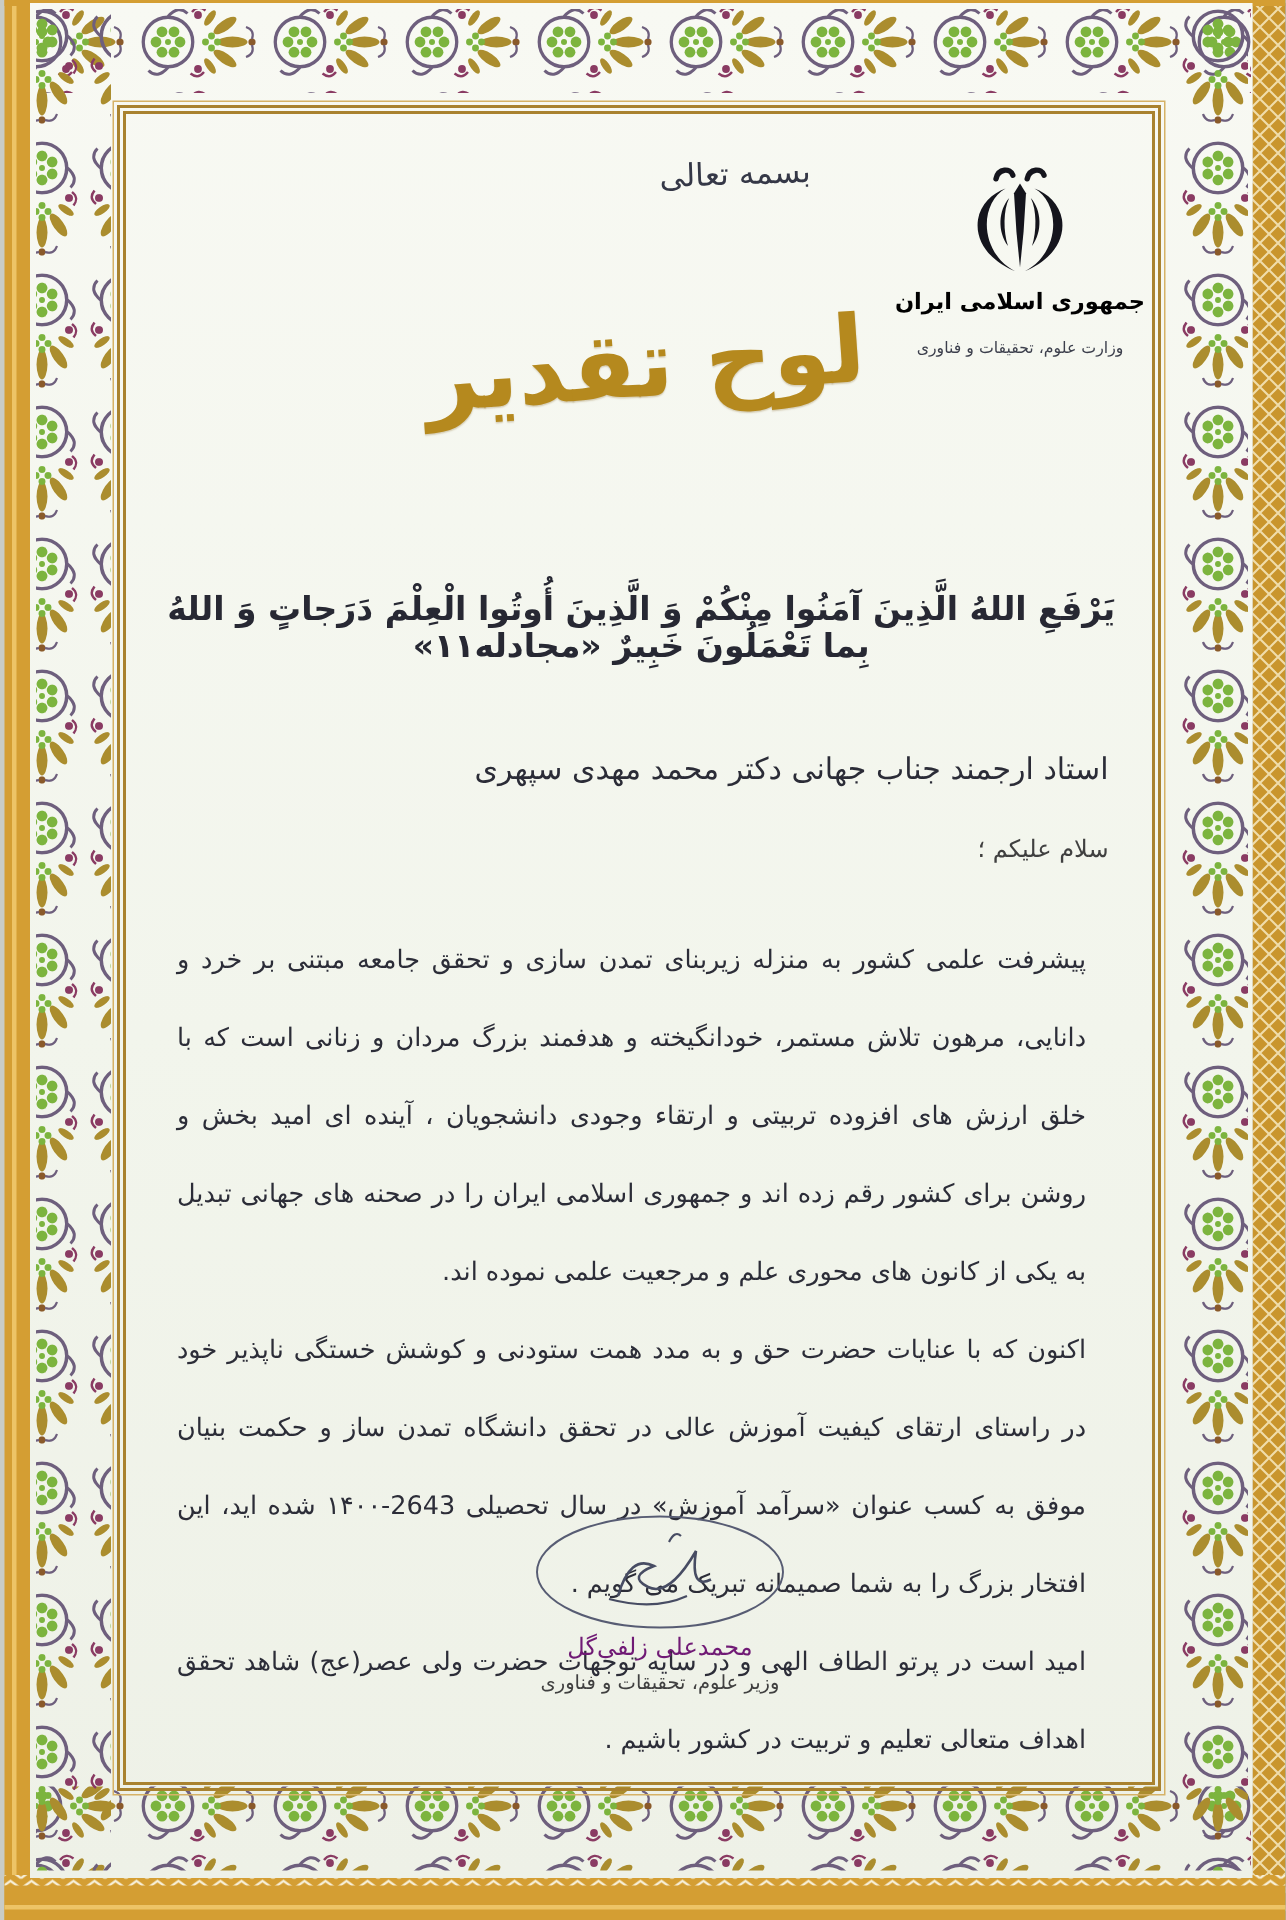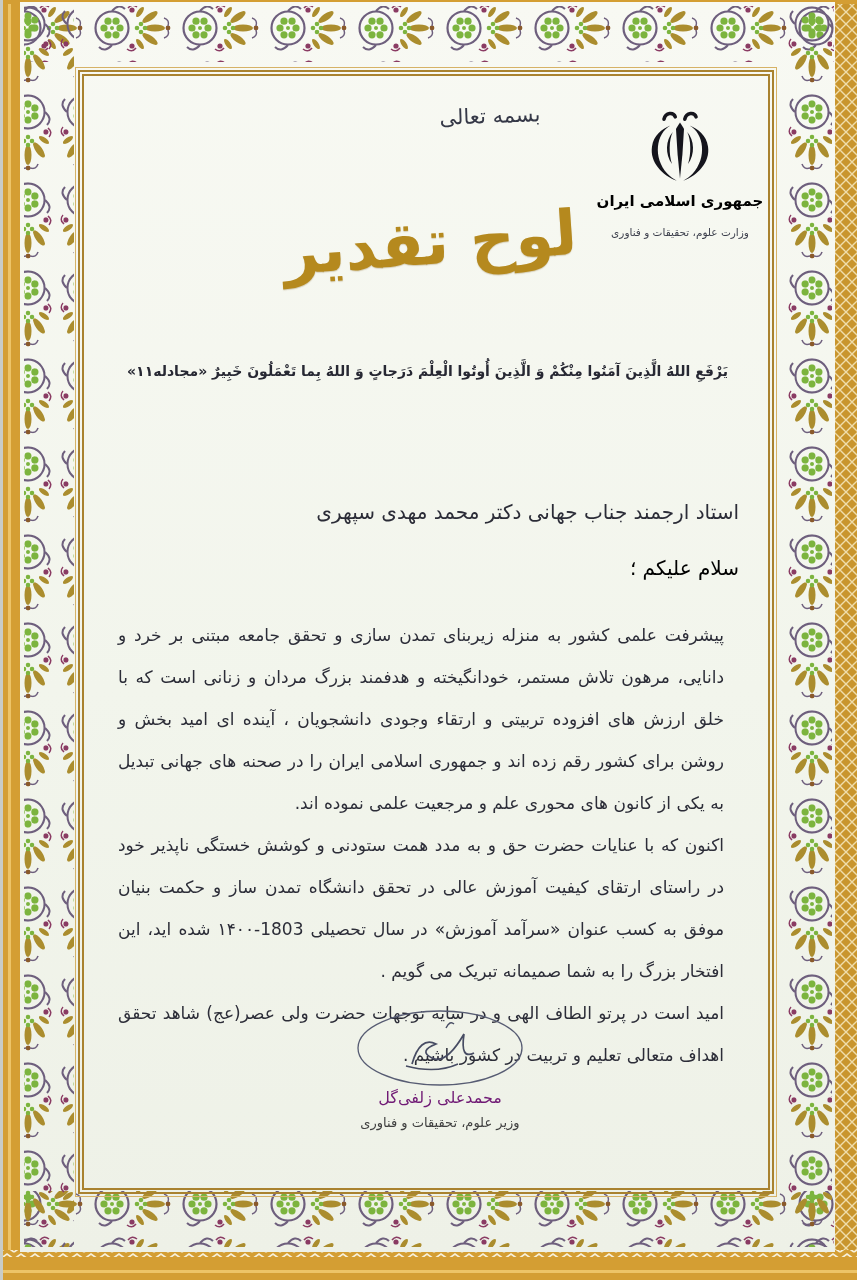--- a/index.html
+++ b/index.html
@@ -35,29 +35,29 @@
   .emblem-ministry{font-size:10.5px;color:#3c3f4c;margin-top:16px;}
   .cert-title{
     top:206px;left:200px;width:460px;
     text-align:center;
     font-size:62px;font-weight:bold;
     color:#b5891e;
     transform:rotate(-4deg);
     text-shadow:0 1px 1px rgba(120,85,10,.25);
   }
   .verse{
-    top:363px;left:100px;width:655px;
+    top:394px;left:100px;width:655px;
     text-align:center;
-    font-size:14px;font-weight:bold;color:#272833;
+    font-size:22px;font-weight:bold;color:#272833;
   }
   .recipient{top:500px;right:118px;left:110px;text-align:right;font-size:20px;color:#2b2c37;}
-  .salutation{top:556px;right:118px;left:102px;text-align:right;font-size:20px;color:#000000;}
+  .salutation{top:556px;right:118px;left:102px;text-align:right;font-size:16px;color:#404040;}
   .body-text{
     top:614px;left:118px;width:606px;
-    font-size:17px;line-height:42px;
+    font-size:17px;line-height:52px;
     text-align:justify;color:#2c2d38;
   }
   .body-text p{margin:0;}
   .signature-block{top:1006px;left:300px;width:280px;text-align:center;}
   .signature-block svg{display:block;margin:0 auto;}
   .sig-name{font-size:16px;font-weight:normal;color:#701a75;margin-top:-6px;}
   .sig-title{font-size:13px;color:#404040;margin-top:8px;}
 </style>
 </head>
 <body>
@@ -197,21 +197,21 @@
     <div class="abs cert-title">لوح تقدیر</div>
 
     <div class="abs verse">یَرْفَعِ اللهُ الَّذِینَ آمَنُوا مِنْکُمْ وَ الَّذِینَ أُوتُوا الْعِلْمَ دَرَجاتٍ وَ اللهُ بِما تَعْمَلُونَ خَبِیرٌ «مجادله۱۱»</div>
 
     <div class="abs recipient">استاد ارجمند جناب جهانی دکتر محمد مهدی سپهری</div>
 
     <div class="abs salutation">سلام علیکم ؛</div>
 
     <div class="abs body-text">
         <p>پیشرفت علمی کشور به منزله زیربنای تمدن سازی و تحقق جامعه مبتنی بر خرد و دانایی، مرهون تلاش مستمر، خودانگیخته و هدفمند بزرگ مردان و زنانی است که با خلق ارزش های افزوده تربیتی و ارتقاء وجودی دانشجویان ، آینده ای امید بخش و روشن برای کشور رقم زده اند و جمهوری اسلامی ایران را در صحنه های جهانی تبدیل به یکی از کانون های محوری علم و مرجعیت علمی نموده اند.</p>
-        <p>اکنون که با عنایات حضرت حق و به مدد همت ستودنی و کوشش خستگی ناپذیر خود در راستای ارتقای کیفیت آموزش عالی در تحقق دانشگاه تمدن ساز و حکمت بنیان موفق به کسب عنوان «سرآمد آموزش» در سال تحصیلی 1803-۱۴۰۰ شده اید، این افتخار بزرگ را به شما صمیمانه تبریک می گویم .</p>
+        <p>اکنون که با عنایات حضرت حق و به مدد همت ستودنی و کوشش خستگی ناپذیر خود در راستای ارتقای کیفیت آموزش عالی در تحقق دانشگاه تمدن ساز و حکمت بنیان موفق به کسب عنوان «سرآمد آموزش» در سال تحصیلی 2643-۱۴۰۰ شده اید، این افتخار بزرگ را به شما صمیمانه تبریک می گویم .</p>
         <p>امید است در پرتو الطاف الهی و در سایه توجهات حضرت ولی عصر(عج) شاهد تحقق اهداف متعالی تعلیم و تربیت در کشور باشیم .</p>
       </div>
 
     <div class="abs signature-block">
       <svg width="180" height="88" viewBox="0 0 180 88" aria-hidden="true">
         <ellipse cx="90" cy="42" rx="82" ry="37" fill="none" stroke="#575c73" stroke-width="1.3"></ellipse>
         <path d="M62,58 q8,-28 24,-20 q-18,7 -4,14 q14,7 32,-24 q-4,26 10,19" fill="none" stroke="#474c63" stroke-width="1.7"></path>
         <path d="M56,60 q30,8 52,-2" fill="none" stroke="#474c63" stroke-width="1.4"></path>
         <path d="M96,22 q4,-8 8,-4" fill="none" stroke="#474c63" stroke-width="1.4"></path>
       </svg>

